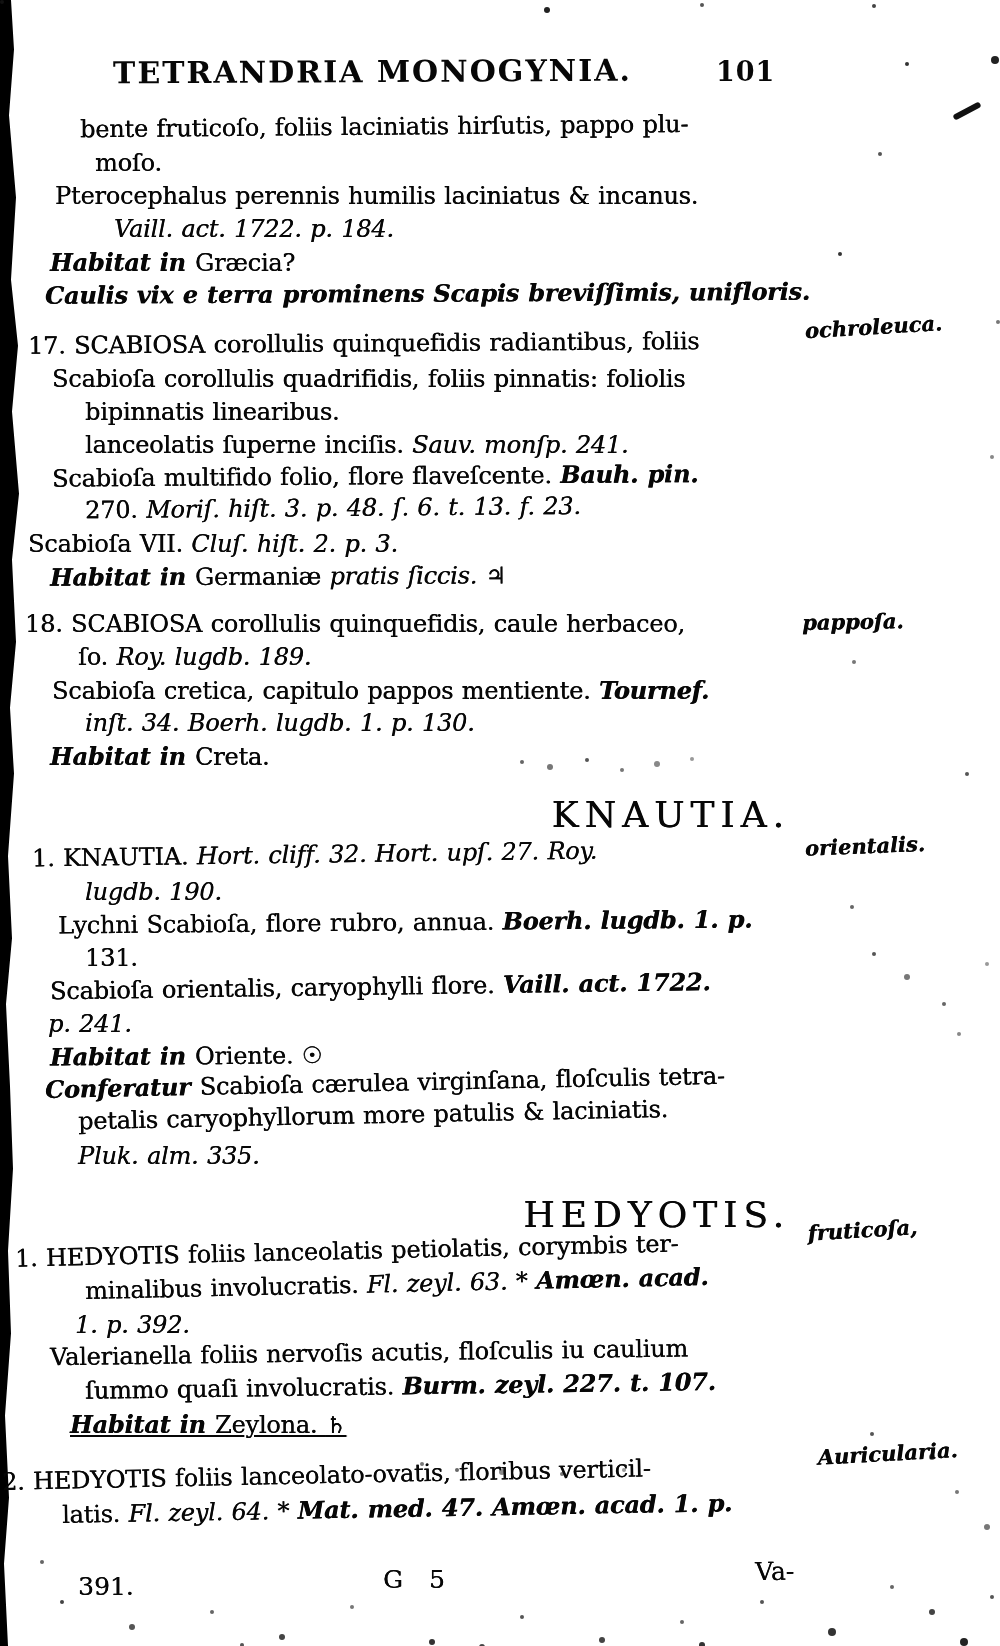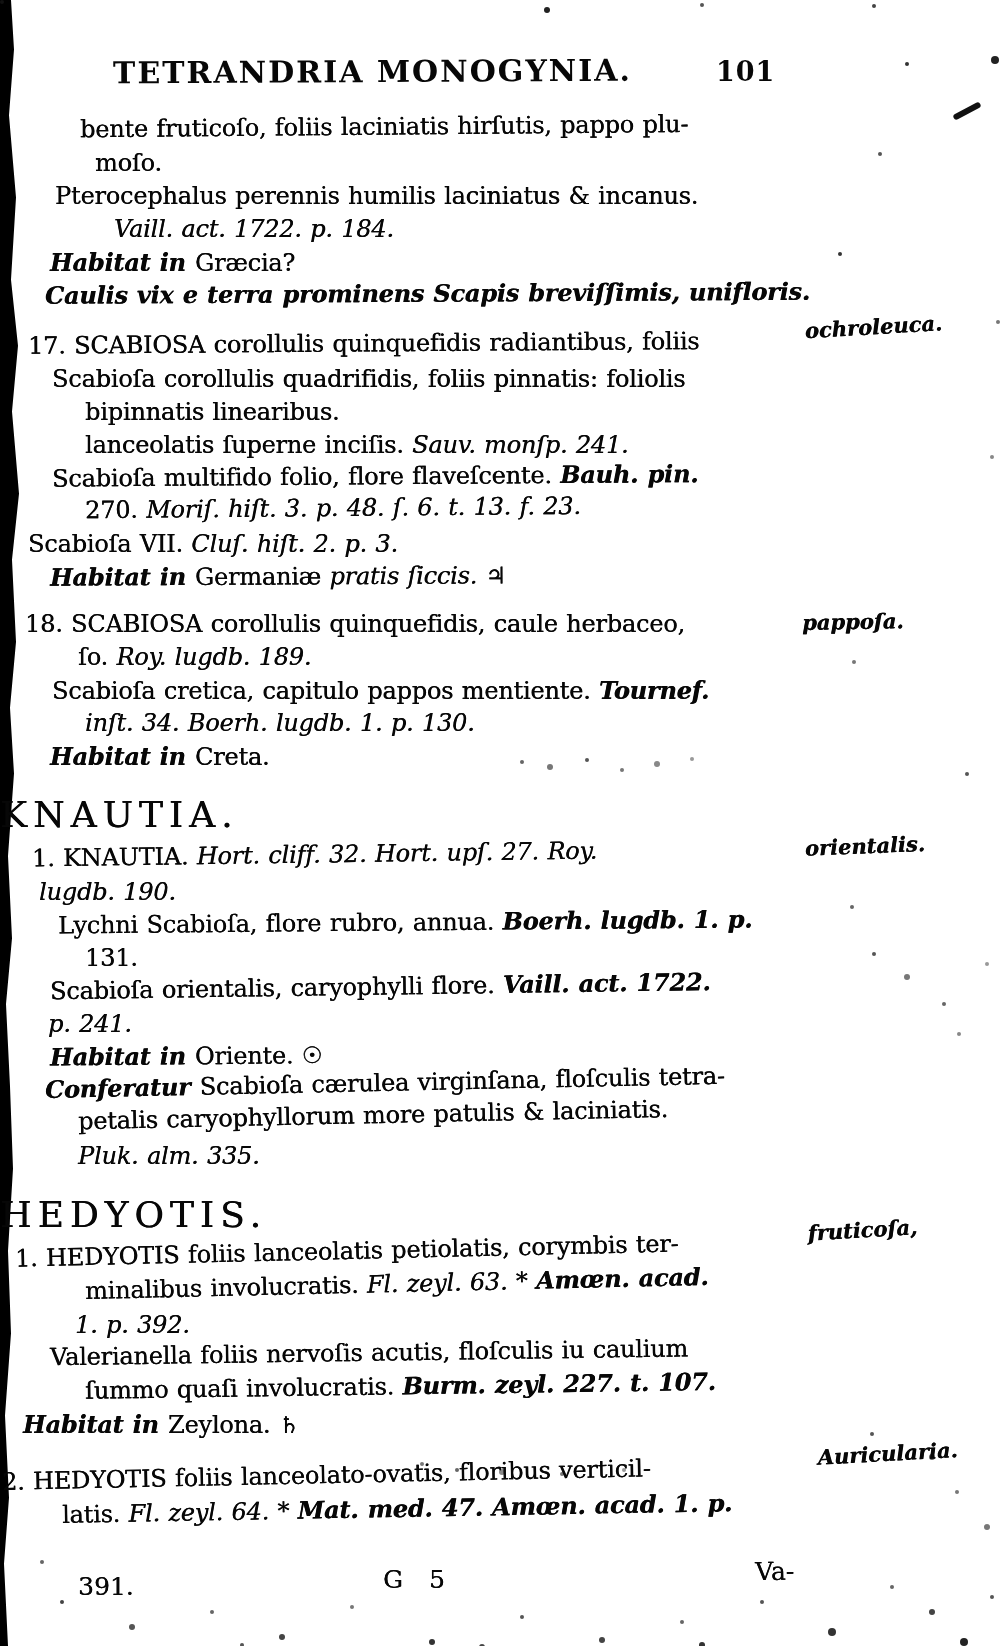--- a/index.html
+++ b/index.html
@@ -31,21 +31,21 @@
     font-size:24px;line-height:33px;height:33px;
     white-space:nowrap;letter-spacing:-0.2px;word-spacing:1px;
     transform-origin:left center;
     text-shadow:0.35px 0 0 currentColor;
   }
   .gap-entry{margin-top:14px;}
   .gap-block{margin-top:18px;}
   .gap-section{margin-top:25px;}
   .heading{
     position:relative;width:790px;height:40px;line-height:40px;
-    margin:22px 0 8px 0;text-align:left;
+    margin:22px 0 8px 0;text-align:right;
     font-size:36px;letter-spacing:6px;
     text-shadow:0.5px 0 0 currentColor;
   }
   .r{font-style:normal;}
   .i{font-style:italic;}
   .bi{font-style:italic;font-weight:bold;}
   .sym{font-family:"DejaVu Sans",sans-serif;font-size:23px;}
   .mnote{
     position:absolute;
     font-size:21px;font-style:italic;font-weight:bold;
@@ -112,36 +112,36 @@
       <div class="line" style="padding-left: 85px; transform: rotate(-0.5deg);"><span class="r">270. </span><span class="i">Moriſ. hiſt. 3. p. 48. ſ. 6. t. 13. f. 23.</span></div>
       <div class="line" style="padding-left: 28px;"><span class="r">Scabioſa VII. </span><span class="i">Cluſ. hiſt. 2. p. 3.</span></div>
       <div class="line" style="padding-left: 50px; transform: rotate(-0.3deg);"><span class="bi">Habitat in </span><span class="r">Germaniæ </span><span class="i">pratis ſiccis. </span><span class="sym">♃</span></div>
       <div class="line gap-entry" style="padding-left: 25px;"><span class="r">18. SCABIOSA corollulis quinquefidis, caule herbaceo,</span><span class="mnote" style="left: 802px; top: -2px; transform: rotate(-1deg);">pappoſa.</span></div>
       <div class="line" style="padding-left: 78px;"><span class="r">ſo. </span><span class="i">Roy. lugdb. 189.</span></div>
       <div class="line" style="padding-left: 52px;"><span class="r">Scabioſa cretica,  capitulo pappos mentiente. </span><span class="bi">Tournef.</span></div>
       <div class="line" style="padding-left: 85px;"><span class="i">inſt. 34. Boerh. lugdb. 1. p. 130.</span></div>
       <div class="line" style="padding-left: 50px;"><span class="bi">Habitat in </span><span class="r">Creta.</span></div>
       <div class="heading">KNAUTIA.</div>
       <div class="line" style="padding-left: 32px; transform: rotate(-0.8deg);"><span class="r">1. KNAUTIA.  </span><span class="i">Hort. cliff. 32.  Hort. upſ. 27.  Roy.</span><span class="mnote" style="left: 805px; top: 0px; transform: rotate(-1.5deg);">orientalis.</span></div>
-      <div class="line" style="padding-left: 39px;"><span class="i">lugdb. 190.</span></div>
+      <div class="line" style="padding-left: 85px;"><span class="i">lugdb. 190.</span></div>
       <div class="line" style="padding-left: 58px; transform: rotate(-0.5deg);"><span class="r">Lychni Scabioſa, flore rubro, annua. </span><span class="bi">Boerh. lugdb. 1. p.</span></div>
       <div class="line" style="padding-left: 85px;"><span class="r">131.</span></div>
       <div class="line" style="padding-left: 50px; transform: rotate(-0.8deg);"><span class="r">Scabioſa orientalis, caryophylli flore. </span><span class="bi">Vaill. act. 1722.</span></div>
       <div class="line" style="padding-left: 48px;"><span class="i">p. 241.</span></div>
       <div class="line" style="padding-left: 50px; transform: rotate(-0.5deg);"><span class="bi">Habitat in </span><span class="r">Oriente. </span><span class="sym">☉</span></div>
       <div class="line" style="padding-left: 45px; transform: rotate(-1.2deg);"><span class="bi">Conferatur </span><span class="r">Scabioſa cærulea virginſana, floſculis tetra-</span></div>
       <div class="line" style="padding-left: 78px; transform: rotate(-1.2deg);"><span class="r">petalis caryophyllorum  more  patulis  &amp;  laciniatis.</span></div>
       <div class="line" style="padding-left: 78px;"><span class="i">Pluk. alm. 335.</span></div>
       <div class="heading">HEDYOTIS.</div>
       <div class="line" style="padding-left: 15px; transform: rotate(-1.3deg);"><span class="r">1. HEDYOTIS foliis lanceolatis petiolatis, corymbis ter-</span><span class="mnote" style="left: 808px; top: -8px; transform: rotate(-2deg);">fruticoſa,</span></div>
       <div class="line" style="padding-left: 85px; transform: rotate(-1.3deg);"><span class="r">minalibus involucratis. </span><span class="i">Fl. zeyl. 63. </span><span class="r">* </span><span class="bi">Amœn. acad.</span></div>
       <div class="line" style="padding-left: 75px;"><span class="i">1. p. 392.</span></div>
       <div class="line" style="padding-left: 50px; transform: rotate(-0.8deg);"><span class="r">Valerianella foliis nervoſis acutis, floſculis iu caulium</span></div>
       <div class="line" style="padding-left: 85px; transform: rotate(-0.8deg);"><span class="r">ſummo quaſi involucratis. </span><span class="bi">Burm. zeyl. 227. t. 107.</span></div>
-      <div class="line" style="padding-left: 23px;"><span class="bi">Habitat in </span><span class="r">Zeylona. </span><span class="sym">♄</span></div>
+      <div class="line" style="padding-left: 70px; text-decoration: underline;"><span class="bi">Habitat in </span><span class="r">Zeylona. </span><span class="sym">♄</span></div>
       <div class="line gap-section" style="padding-left: 2px; transform: rotate(-1.2deg);"><span class="r">2. HEDYOTIS foliis lanceolato-ovatis, floribus verticil-</span><span class="mnote" style="left: 818px; top: -8px; transform: rotate(-2deg);">Auricularia.</span></div>
       <div class="line" style="padding-left: 62px; transform: rotate(-1deg);"><span class="r">latis.  </span><span class="i">Fl. zeyl. 64. </span><span class="r">* </span><span class="bi">Mat. med. 47. Amœn. acad. 1. p.</span></div>
     </div>
 
   <div class="footer-row">
     <span class="f-ref">391.</span>
     <span class="f-sig">G 5</span>
     <span class="f-catch">Va-</span>
   </div>
 </div>

